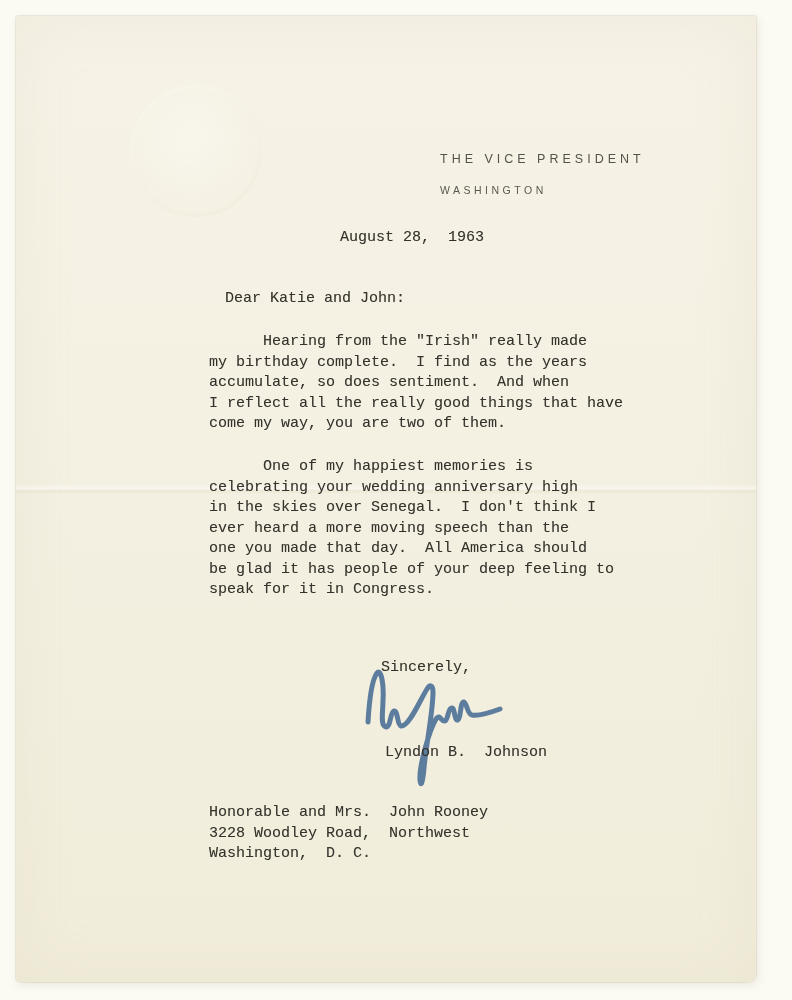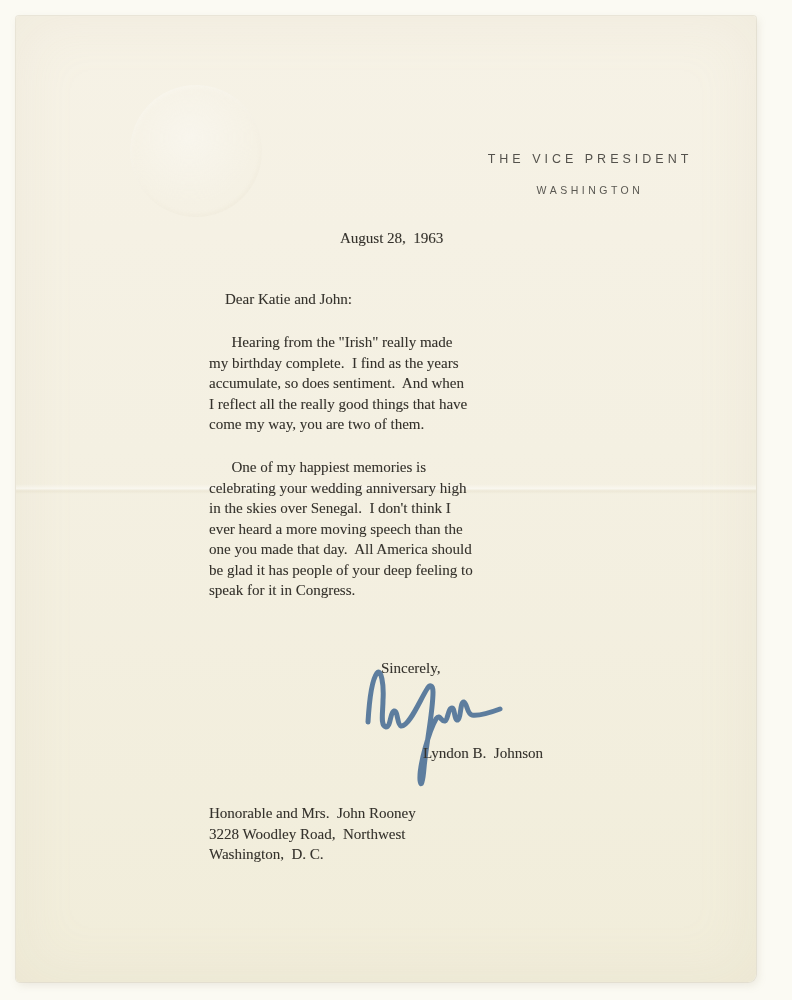--- a/index.html
+++ b/index.html
@@ -49,53 +49,52 @@
     width: 100%;
     height: 10px;
     background: linear-gradient(180deg, rgba(222,212,185,0.0) 0%, rgba(255,255,255,0.45) 45%, rgba(214,204,175,0.22) 70%, rgba(214,204,175,0.0) 100%);
     pointer-events: none;
   }
   .letterhead {
     position: absolute;
     left: 424px;
     top: 136px;
     width: 300px;
-    text-align: center;
     color: #54524c;
   }
   .lh-title {
     font-size: 12.5px;
     font-weight: 400;
     letter-spacing: 4px;
     white-space: nowrap;
   }
   .lh-sub {
     margin-top: 18px;
     font-size: 10.5px;
     font-weight: 400;
     letter-spacing: 3.5px;
     color: #5a5852;
     white-space: nowrap;
   }
   .typed {
     position: absolute;
-    font-family: Liberation Serif, serif;
+    font-family: Liberation Mono, monospace;
     font-size: 15px;
     line-height: 20.5px;
     color: #35322c;
     white-space: pre-wrap;
     text-shadow: 0.3px 0.3px 0 rgba(53,50,44,0.25);
   }
   .date       { left: 324px; top: 212px; }
   .salutation { left: 209px; top: 273px; }
   .p1         { left: 193px; top: 316px; width: 440px; }
   .p2         { left: 193px; top: 441px; width: 440px; }
   .regards    { left: 193px; top: 602px; width: 440px; }
   .sincerely  { left: 365px; top: 642px; }
-  .sig-name   { left: 369px; top: 727px; margin-left: 38px; }
+  .sig-name   { left: 369px; top: 727px; }
   .recipient  { left: 193px; top: 787px; }
   .sig {
     position: absolute;
     left: 334px;
     top: 644px;
     width: 180px;
     height: 160px;
     overflow: visible;
   }
 </style>

